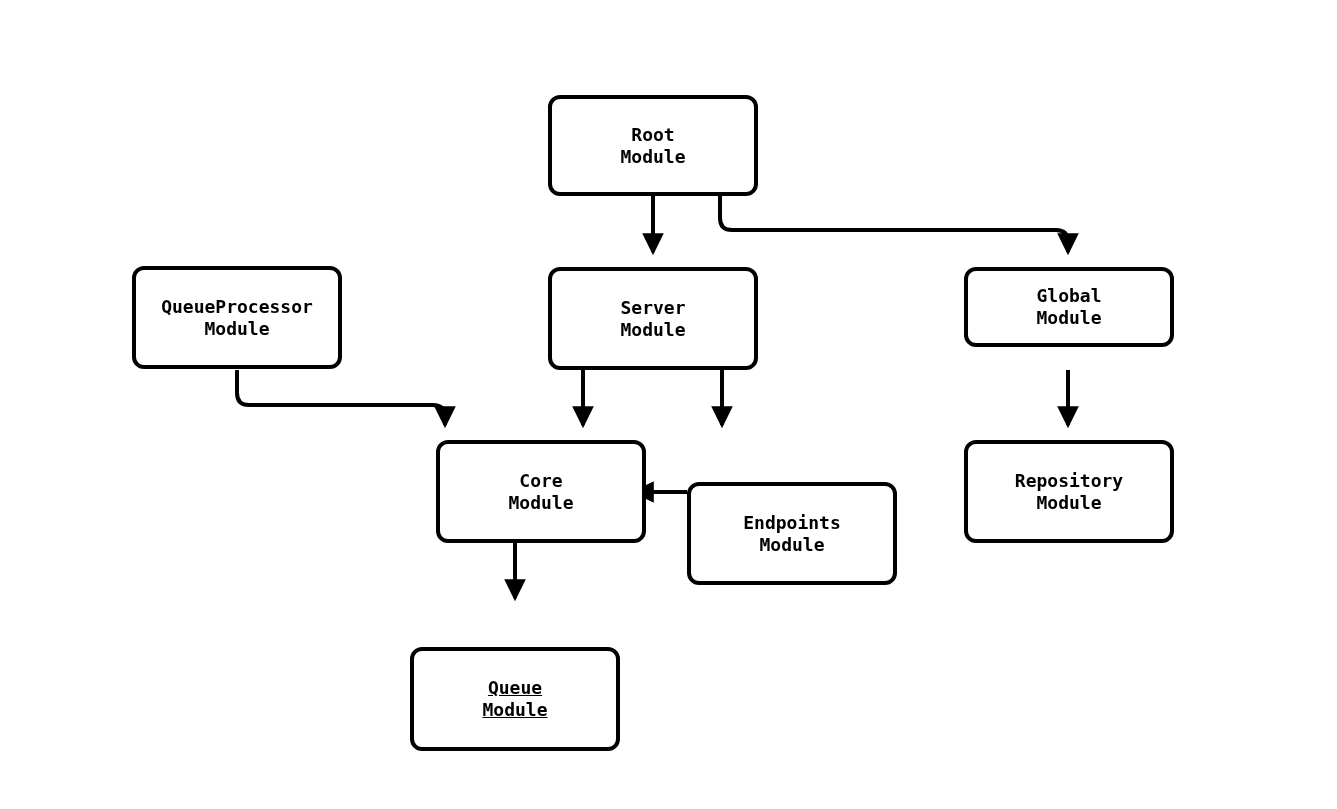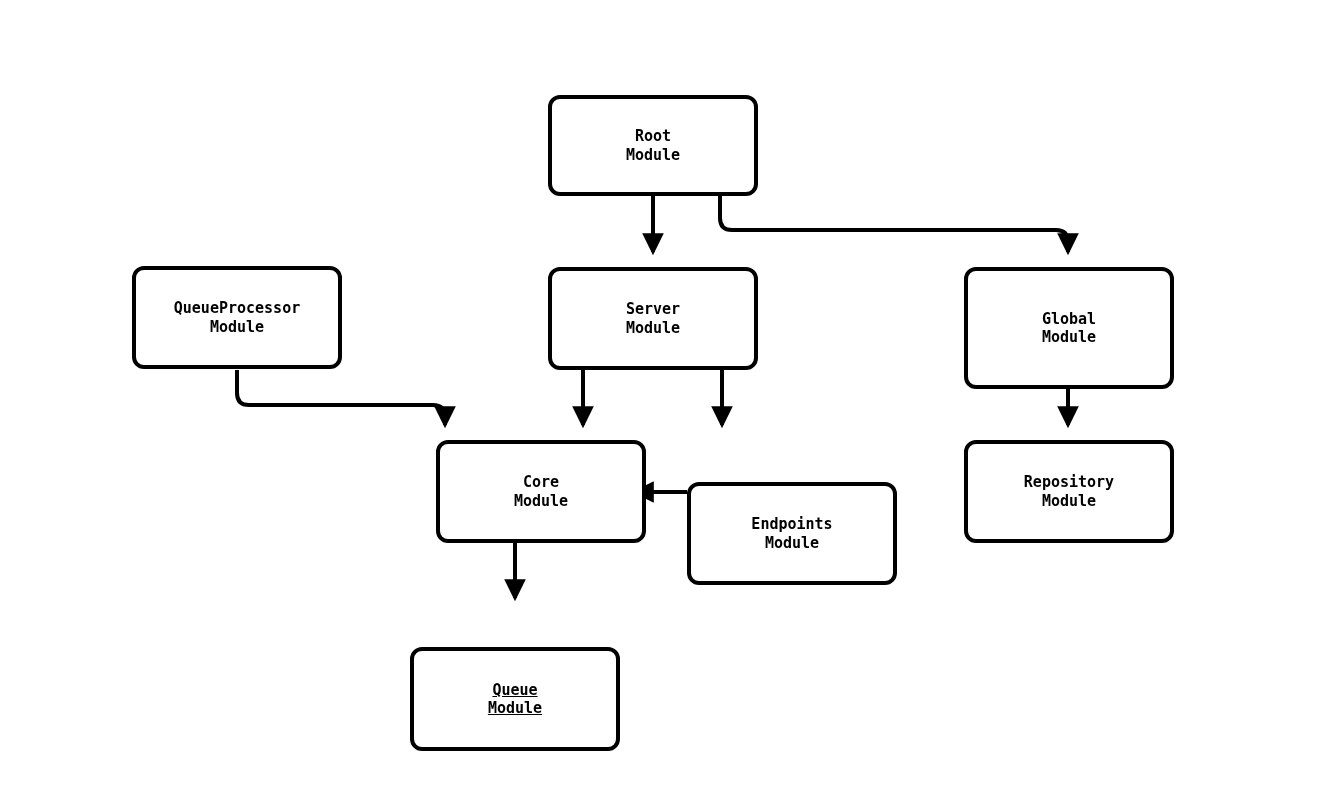--- a/index.html
+++ b/index.html
@@ -29,21 +29,21 @@
     border: 4px solid #000000;
     border-radius: 12px;
     display: flex;
     align-items: center;
     justify-content: center;
     z-index: 2;
   }
   .node-label {
     text-align: center;
     font-family: "DejaVu Sans Mono", monospace;
-    font-size: 15px;
+    font-size: 18px;
     font-weight: 700;
     line-height: 1.22;
     color: #000000;
     white-space: pre-line;
     letter-spacing: 0px;
   }
 </style>
 </head>
 <body>
 
@@ -81,21 +81,21 @@
   <div class="node" style="left:132px; top:266px; width:210px; height:103px;">
     <span class="node-label">QueueProcessor
 Module</span>
   </div>
 
   <div class="node" style="left:548px; top:267px; width:210px; height:103px;">
     <span class="node-label">Server
 Module</span>
   </div>
 
-  <div class="node" style="left:964px; top:267px; width:210px; height:122px;">
+  <div class="node" style="left:964px; top:267px; width:210px; height:80px;">
     <span class="node-label">Global
 Module</span>
   </div>
 
   <div class="node" style="left:410px; top:440px; width:210px; height:103px;margin-left:26px;">
     <span class="node-label">Core
 Module</span>
   </div>
 
   <div class="node" style="left:687px; top:440px; width:210px; height:103px;margin-top:42px;">

